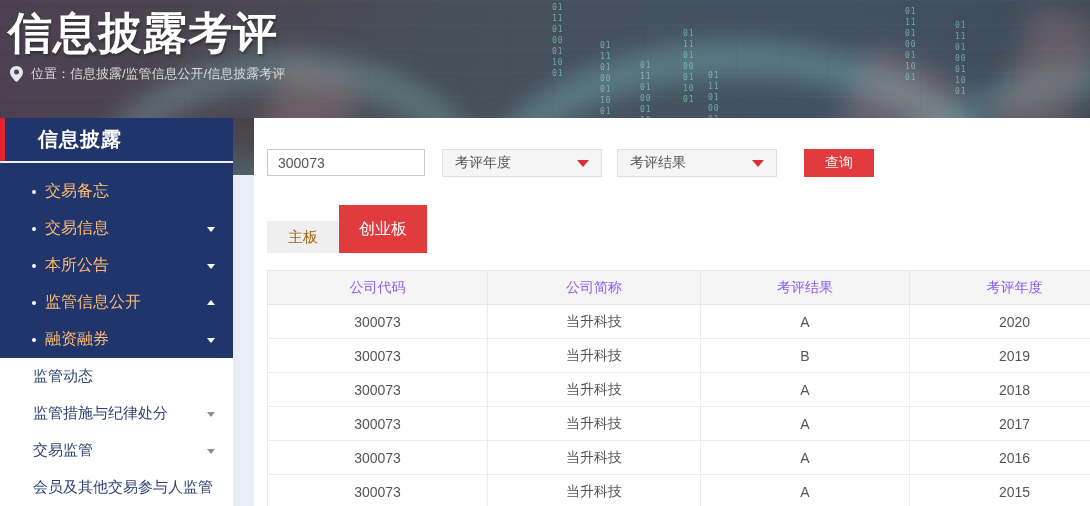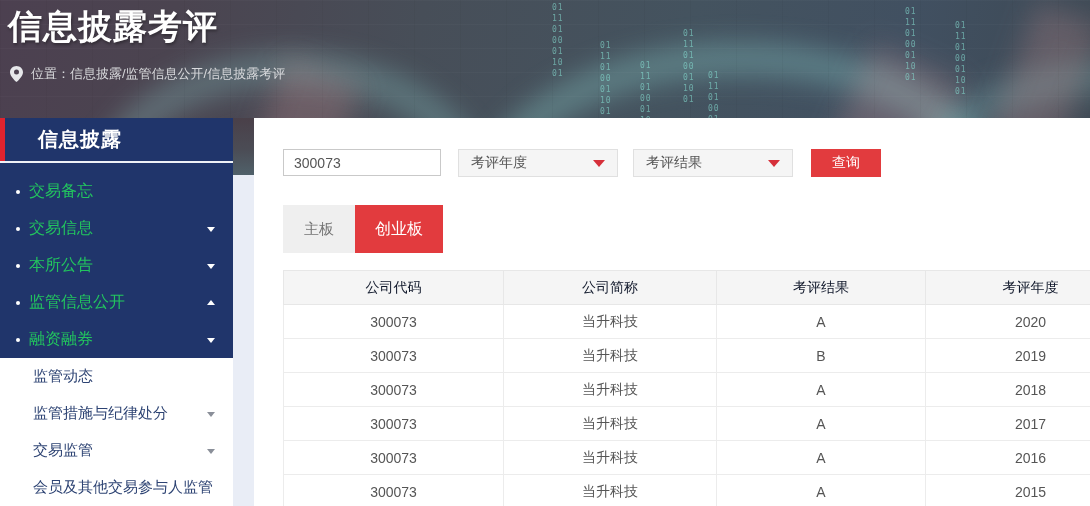--- a/index.html
+++ b/index.html
@@ -27,21 +27,21 @@
   .pink1 { left:255px; top:66px;  width:80px;  height:170px; transform:rotate(20deg); }
   .pink2 { left:830px; top:55px;  width:100px; height:200px; transform:rotate(24deg); }
   .pink3 { left:1010px; top:10px; width:70px;  height:150px; transform:rotate(20deg); }
   .bincol {
     position:absolute; color:rgba(140,235,220,0.55);
     font-family:"DejaVu Sans Mono", monospace; font-size:8px; line-height:11px;
     white-space:pre-line; letter-spacing:1px;
   }
   .banner-title {
     position:absolute; left:8px; top:4px; color:#ffffff;
-    font-size:34px; font-weight:bold; letter-spacing:1px;
+    font-size:44px; font-weight:bold; letter-spacing:1px;
     text-shadow:1px 2px 3px rgba(0,0,0,0.35); z-index:3;
   }
   .crumb-row { position:absolute; left:10px; top:65px; display:flex; align-items:center; z-index:3; }
   .pin-icon { width:13px; height:16px; margin-right:8px; }
   .crumb-text { color:#d9dadd; font-size:13px; }
 
   
   .layout { display:flex; width:1090px; height:388px;border-radius:19px; }
 
   
@@ -49,75 +49,75 @@
   .side-head {
     position:relative; height:53px; background:#20356b;
     display:flex; align-items:center; padding-left:38px;
     border-bottom:2px solid #eef1f7;
   }
   .side-head .red-bar { position:absolute; left:0; top:0; width:5px; height:100%; background:#e0232e; }
   .side-title { color:#ffffff; font-size:20px; font-weight:bold; letter-spacing:1px; }
   .side-menu { background:#20356b; padding-top:10px; height:195px; }
   .side-item {
     position:relative; height:37px; display:flex; align-items:center;
-    padding-left:16px; color:#22c55e; font-size:16px; cursor:pointer;
+    padding-left:32px; color:#fdba74; font-size:16px; cursor:pointer;
   }
   .side-item .dot { width:4px; height:4px; border-radius:50%; background:#ffffff; margin-right:9px; flex:0 0 auto; }
   .side-sub { background:#ffffff; }
   .sub-item {
     position:relative; height:37px; display:flex; align-items:center;
     padding-left:33px; color:#2d4373; font-size:15px; cursor:pointer;text-align:center;
   }
   .tri { width:0; height:0; position:absolute; right:18px; top:50%; }
   .tri-down { border-left:4px solid transparent; border-right:4px solid transparent; border-top:5px solid currentColor; margin-top:-2px; }
   .tri-up   { border-left:4px solid transparent; border-right:4px solid transparent; border-bottom:5px solid currentColor; margin-top:-3px; }
   .sub-item .tri { color:#8a8f99; }
   .side-item .tri { color:#ffffff; }
 
   
   .gutter { width:21px; display:flex; flex-direction:column; }
   .gutter-top { height:57px; background:linear-gradient(180deg,#4a4049 0%,#4b4c55 55%,#50616a 100%); }
   .gutter-rest { flex:1; background:#e9edf6; }
 
   
-  .main { flex:1; background:#ffffff; padding:31px 0 0 29px; overflow:hidden; }
+  .main { flex:1; background:#ffffff; padding:31px 0 0 13px; overflow:hidden; }
   .filter-row { display:flex; align-items:flex-start; }
   .code-input {
     width:158px; height:27px; border:1px solid #c9c9c9; background:#ffffff;
     font-family:"Liberation Sans", sans-serif; font-size:14px; color:#555;
     padding:0 10px; outline:none;
   }
   .dropdown {
     position:relative; width:160px; height:28px; background:#f5f5f5;
     border:1px solid #e0e0e0; display:flex; align-items:center;
     padding-left:12px; font-size:14px; color:#555; cursor:pointer;
   }
   .dropdown .dd-tri {
     position:absolute; right:12px; top:50%; margin-top:-3px; width:0; height:0;
     border-left:6px solid transparent; border-right:6px solid transparent;
     border-top:7px solid #d6303a;
   }
   .dd-year { margin-left:17px; }
   .dd-result { margin-left:15px; }
   .search-btn {
-    margin-left:18px; width:70px; height:28px; background:#e23b3e; color:#ffffff;
+    margin-left:27px; width:70px; height:28px; background:#e23b3e; color:#ffffff;
     border:none; font-family:"Liberation Sans", sans-serif; font-size:14px;
     display:flex; align-items:center; justify-content:center; cursor:pointer;
   }
 
   .tabs { display:flex; align-items:flex-end; height:48px; margin-top:28px; }
   .tab { display:flex; align-items:center; justify-content:center; cursor:pointer; }
-  .tab-main { width:72px; height:48px; background:#efefef; color:#737373; font-size:15px; }
+  .tab-main { width:72px; height:32px; background:#efefef; color:#a16207; font-size:15px; }
   .tab-gem  { width:88px; height:48px; background:#e23b3e; color:#ffffff; font-size:16px; }
 
   .table-clip { margin-top:17px; overflow:hidden; }
   table { border-collapse:collapse; width:852px; table-layout:fixed; }
   col.c1{width:220px;} col.c2{width:213px;} col.c3{width:209px;} col.c4{width:210px;}
   th {
-    height:34px; background:#f5f5f5; color:#0f172a; font-size:14px; font-weight:normal;
+    height:34px; background:#f5f5f5; color:#8b5cf6; font-size:14px; font-weight:normal;
     border:1px solid #e7e7e7; text-align:center;
   }
   td {
     height:34px; color:#555; font-size:14px; text-align:center;
     border:1px solid #ececec; background:#ffffff;
   }
 </style>
 </head>
 <body>
 

